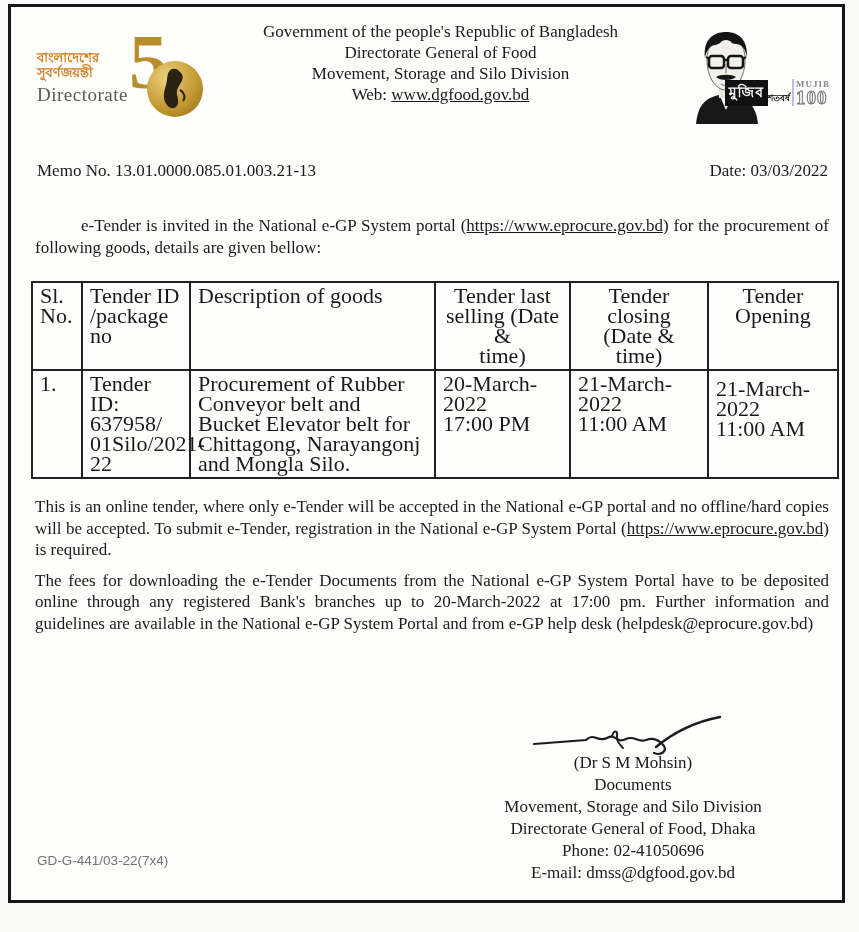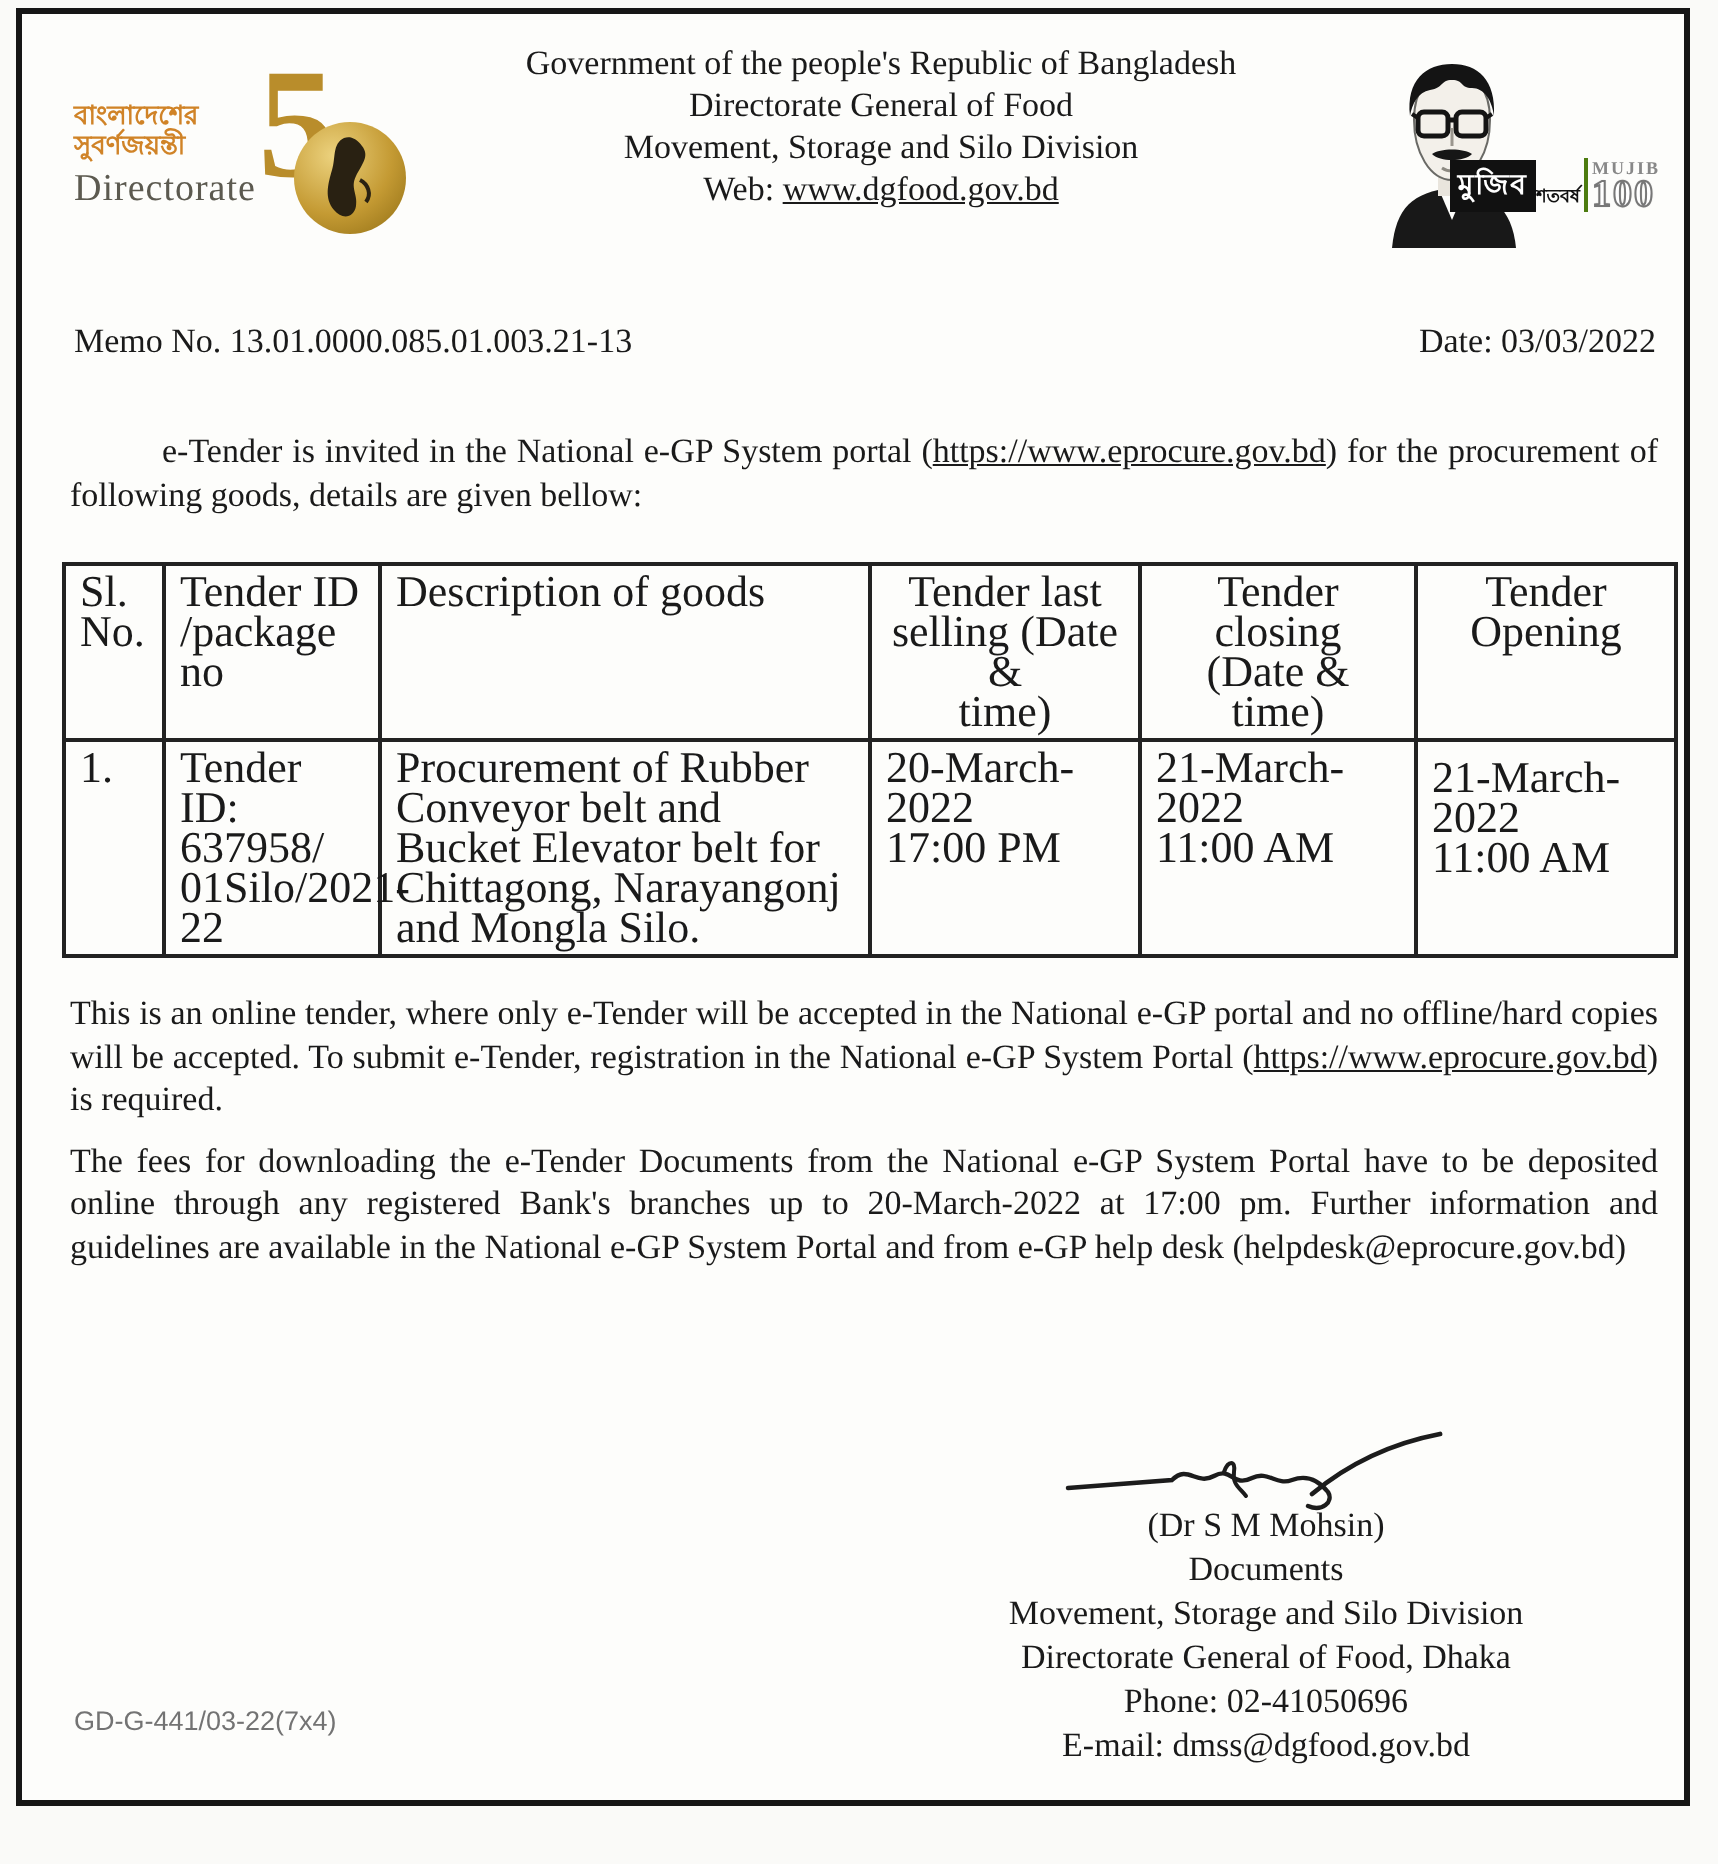--- a/index.html
+++ b/index.html
@@ -31,21 +31,21 @@
     background: radial-gradient(circle at 35% 30%, #ecd27e 0%, #c49a33 55%, #8e6c13 100%);
     display: flex; align-items: center; justify-content: center;
   }
 
   
   .mujib { width: 150px; height: 105px; position: relative; flex: 0 0 auto; margin-top: 6px; display: flex; align-items: center; }
   .mj-text { position: absolute; right: 0; bottom: 22px; display: flex; align-items: flex-end; }
   .mj-left { display: flex; align-items: flex-end; font-family: Liberation Mono, monospace; }
   .mj-bn { background: #111; color: #fff; font-weight: bold; font-size: 14px; padding: 1px 4px; letter-spacing: 1px; }
   .mj-sub { font-size: 9px; font-weight: bold; color: #111; margin-top: 1px; }
-  .mj-right { display: flex; flex-direction: column; align-items: flex-start; border-left: 2px solid #4d7c0f; margin-left: 2px; padding-left: 2px; }
+  .mj-right { display: flex; flex-direction: column; align-items: flex-start; border-left: 2px solid #c4b5fd; margin-left: 2px; padding-left: 2px; }
   .mj-en { font-size: 9px; font-weight: bold; color: #888; letter-spacing: 1px; }
   .mj-100 { font-size: 19px; line-height: 17px; font-weight: bold; color: #fff; -webkit-text-stroke: 1px #777; text-shadow: 0 0 1px #888; letter-spacing: 1px; }
 
   
   .title { text-align: center; margin-top: 16px; font-size: 31px; font-weight: bold; }
   .title span { border-bottom: 4px solid #161616; padding: 0 4px 1px 4px; }
   .memo-row { display: flex; justify-content: space-between; margin: 32px 14px 0 26px; font-size: 17px; }
 
   
   p.body-p { font-size: 17px; line-height: 21.5px; text-align: justify; margin: 0 13px 0 24px; }

